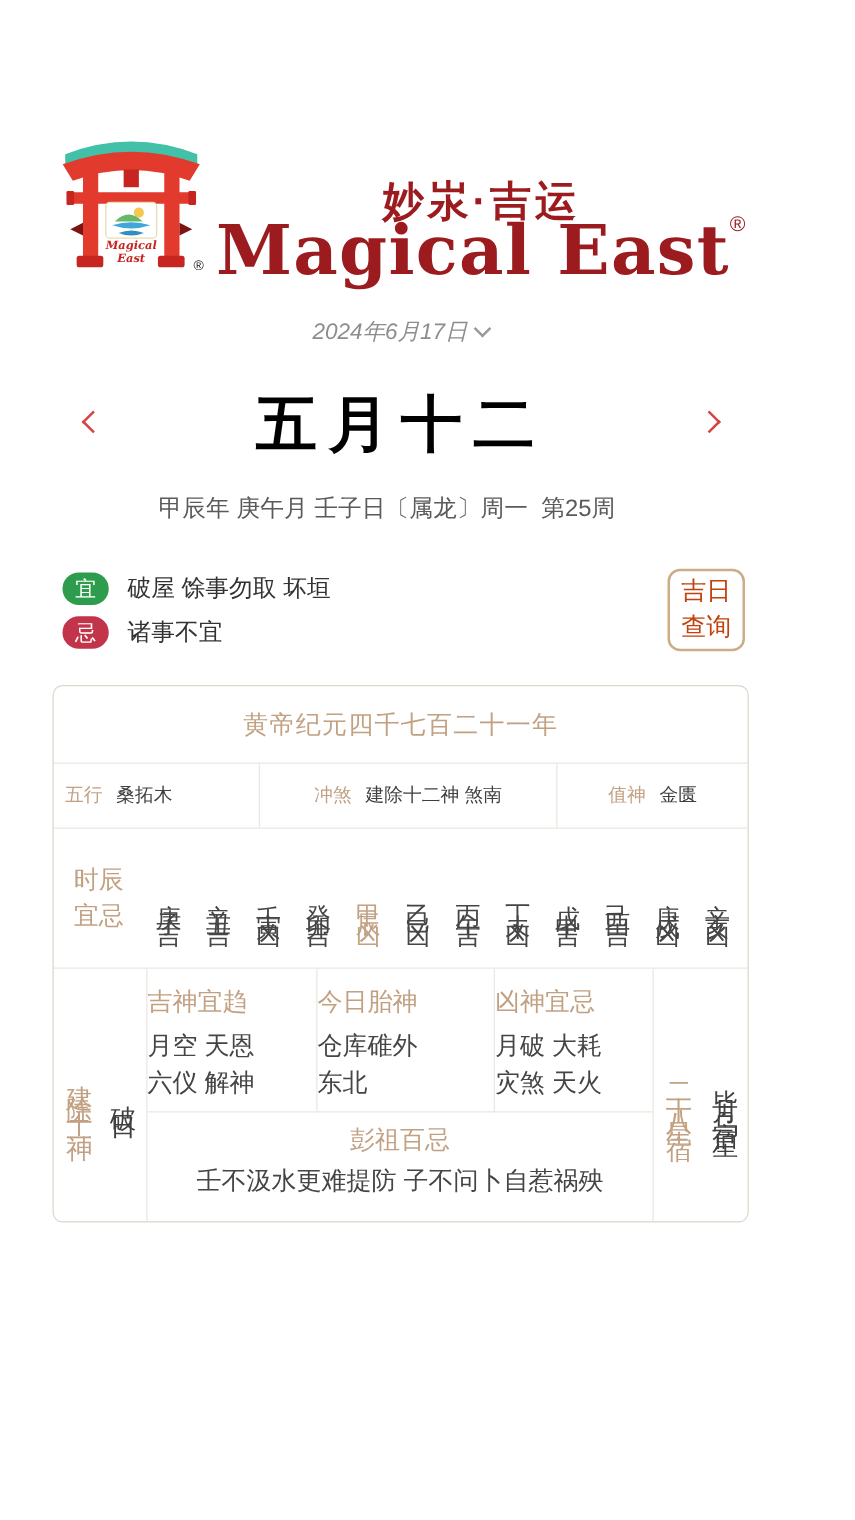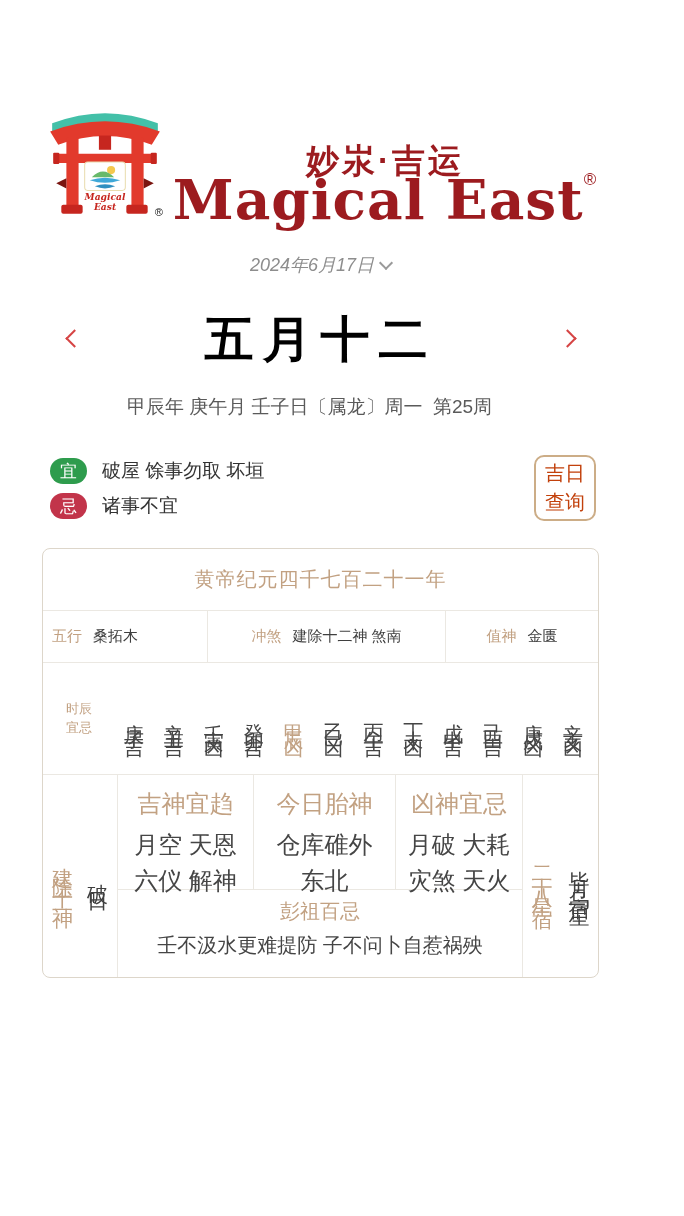--- a/index.html
+++ b/index.html
@@ -58,35 +58,35 @@
   .t-info{height:51px;border-bottom:1px solid #ebe8e2;display:grid;
           grid-template-columns:165px 238px 1fr;}
   .i-cell{display:flex;align-items:center;justify-content:center;gap:11px;
           font-size:15px;box-sizing:border-box;text-align:right;}
   .i-cell:nth-child(1){justify-content:flex-start;padding-left:9px;border-right:1px solid #ebe8e2;}
   .i-cell:nth-child(2){border-right:1px solid #ebe8e2;}
   .i-label{color:#c2a182;}
   .i-value{color:#3f3f3f;}
 
   .t-shichen{height:111px;border-bottom:1px solid #ebe8e2;display:flex;align-items:center;}
-  .sc-label{width:72px;flex:none;text-align:center;color:#c2a182;font-size:13px;line-height:1.45;}
+  .sc-label{width:72px;flex:none;text-align:center;color:#c2a182;font-size:20px;line-height:1.45;}
   .sc-cols{flex:1;display:flex;justify-content:space-around;padding-right:4px;}
   .sc-col{writing-mode:vertical-rl;text-orientation:upright;font-size:20px;
           color:#454545;letter-spacing:7px;}
   .sc-col.hl{color:#c2a284;}
 
   .t-bottom{display:grid;grid-template-columns:75px 136px 142px 127px 1fr;
             grid-template-rows:115px 87px;}
   .vtext{writing-mode:vertical-rl;text-orientation:upright;font-size:21px;}
   .v-tan{color:#c2a182;letter-spacing:10px;}
   .v-dark{color:#3f3f3f;letter-spacing:9px;}
   .b-left{grid-row:1/3;grid-column:1;border-right:1px solid #ebe8e2;display:flex;
           align-items:center;justify-content:center;gap:7px;}
   .b-cell{grid-row:1;border-right:1px solid #ebe8e2;border-bottom:1px solid #ebe8e2;
-          text-align:center;padding-top:13px;font-size:24px;box-sizing:border-box;}
+          padding-top:13px;font-size:20px;box-sizing:border-box;}
   .b-title{color:#c2a182;margin-bottom:7px;}
   .b-line{color:#454545;line-height:1.5;white-space:pre;}
   .b-peng{grid-row:2;grid-column:2/5;border-right:1px solid #ebe8e2;text-align:center;
           padding-top:8px;font-size:20px;box-sizing:border-box;}
   .b-peng .b-title{margin-bottom:5px;}
   .b-right{grid-row:1/3;grid-column:5;display:flex;align-items:center;
            justify-content:center;gap:9px;}
 </style>
 </head>
 <body>

